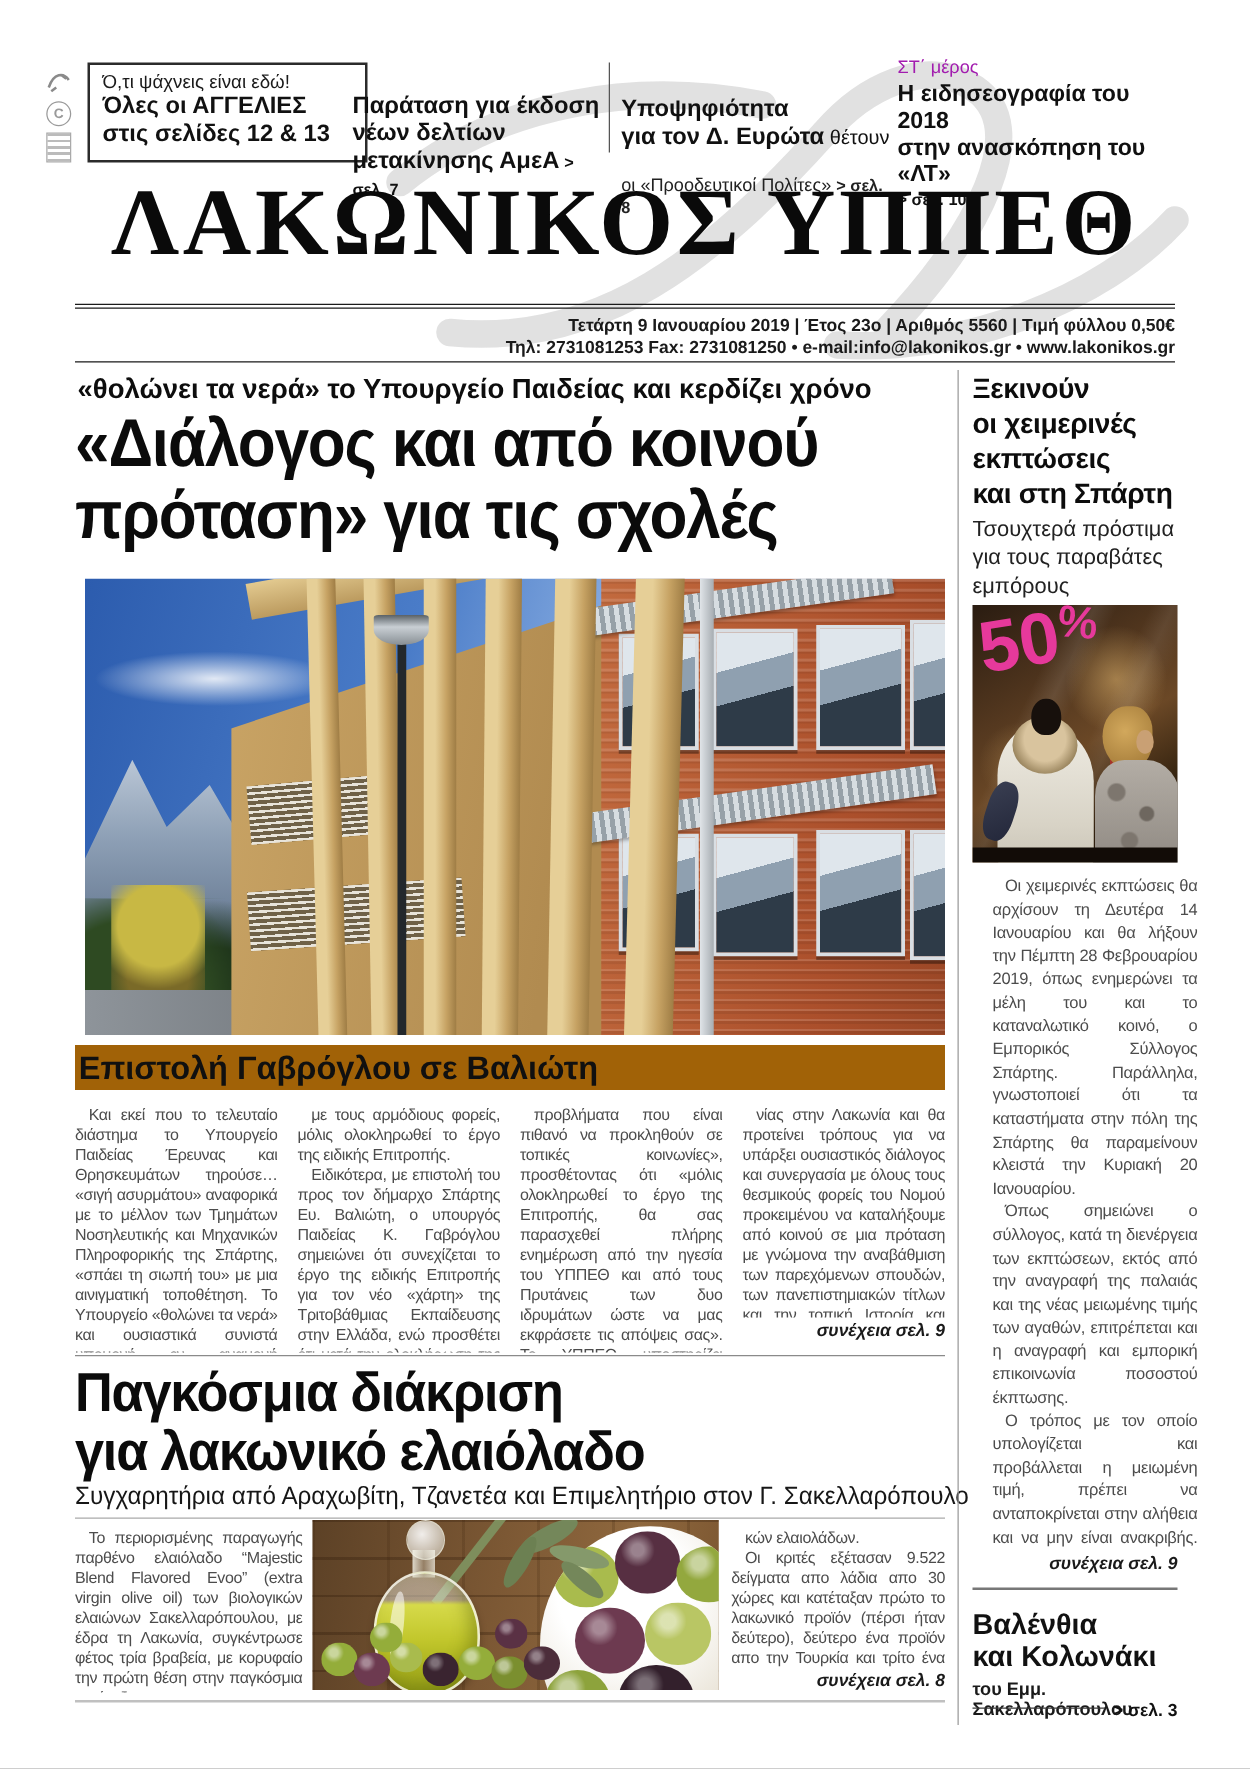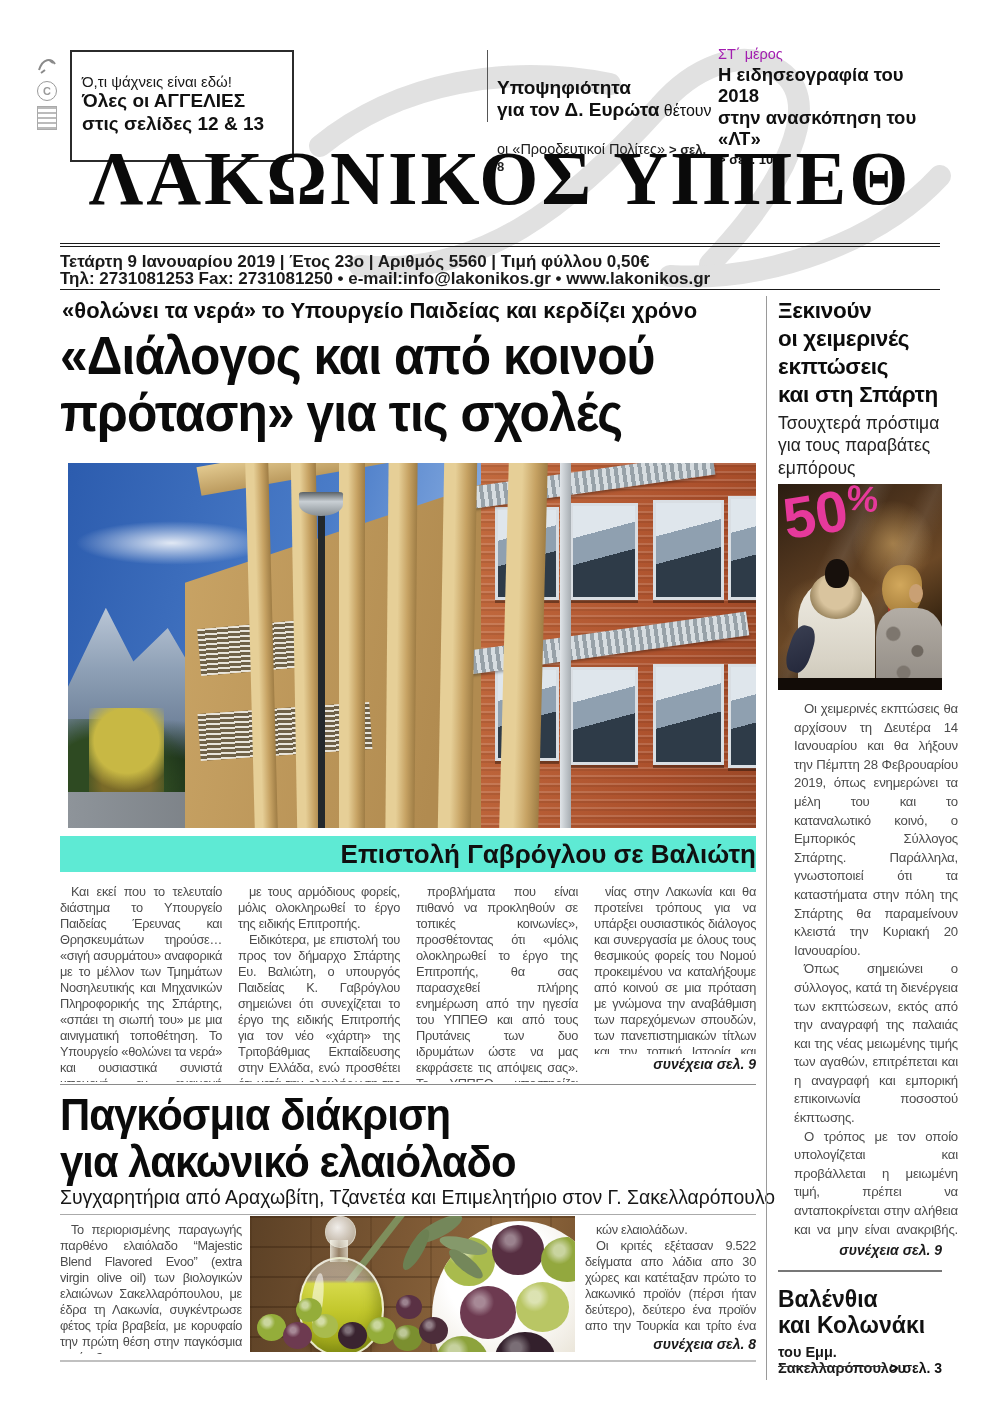--- a/index.html
+++ b/index.html
@@ -9,44 +9,44 @@
   .b{font-weight:700;}
   .pre{white-space:pre-line;}
   .just{text-align:justify;}
   .watermark{position:absolute;left:240px;top:26px;opacity:.85;}
   
   .brand-icons{left:34px;top:54px;width:26px;display:flex;flex-direction:column;gap:5px;align-items:center;color:#8a8a8a;}
   .bi-swirl{width:22px;height:22px;}
   .bi-circle{width:18px;height:18px;border:1.6px solid #9a9a9a;border-radius:50%;font-size:11px;line-height:18px;text-align:center;color:#9a9a9a;font-weight:700;}
   .bi-stamp{width:18px;height:22px;border:1.2px solid #aaa;background:
      repeating-linear-gradient(0deg,#bbb 0 2px,transparent 2px 5px);}
-  .cls-box{left:70px;top:50px;width:200px;height:66px;border:2px solid #2b2b2b;padding:21px 10px;box-sizing:content-box;}
+  .cls-box{left:70px;top:50px;width:200px;height:66px;border:2px solid #2b2b2b;padding:5px 10px;box-sizing:content-box;}
   .cls-l1{font-size:15px;color:#1a1a1a;}
   .cls-l2,.cls-l3{font-size:19px;font-weight:700;line-height:1.2;}
   .teaser{line-height:1.16;color:#101010;}
   .t2{left:282px;top:52px;width:198px;font-size:19px;}
   .t3{left:497px;top:55px;width:215px;font-size:19px;}
   .t3 .n{font-weight:400;font-size:16px;}
   .t3-l3{font-size:14.5px;margin-top:3px;color:#222;}
   .t4{left:718px;top:46px;width:224px;}
   .t4-k{font-size:14.5px;color:#a21caf;margin-bottom:1px;}
   .t4-t{font-size:18.5px;font-weight:700;line-height:1.16;}
   .ref{font-size:13px;font-weight:700;margin-left:4px;}
   .vdiv{left:487px;top:50px;width:1px;height:72px;background:#555;}
   
   .mast-title{left:40px;top:140px;width:920px;text-align:center;font-family:"Liberation Serif","DejaVu Serif",serif;
      font-weight:700;font-size:76px;line-height:1;letter-spacing:3px;color:#0a0a0a;}
   .mast-sub{left:60px;top:224px;width:880px;text-align:center;font-size:19px;letter-spacing:7px;color:#1c1c1c;}
   .hr{background:#1a1a1a;height:1px;}
-  .dl{left:60px;width:880px;text-align:left;font-size:17px;font-weight:700;color:#1a1a1a;}
+  .dl{left:60px;width:880px;text-align:right;font-size:14px;font-weight:700;color:#1a1a1a;}
   
   .kicker{left:62px;top:298px;width:700px;font-size:22px;font-weight:700;color:#0d0d0d;}
   .h1{left:60px;top:327px;width:760px;font-size:54px;line-height:1.06;font-weight:700;color:#0b0b0b;
       letter-spacing:-1px;transform:scaleX(.92);transform-origin:left top;}
-  .subhead-band{left:60px;top:836px;width:696px;height:36px;background:#5eead4;text-align:right;}
+  .subhead-band{left:60px;top:836px;width:696px;height:36px;background:#a16207;}
   .subhead-band div{font-size:26px;font-weight:700;line-height:37px;padding-left:3px;color:#101010;}
   .col{top:884px;width:162px;height:198px;overflow:hidden;font-size:12.8px;line-height:16px;
        letter-spacing:-.3px;color:#4c4c4c;}
   .col p{margin:0;text-indent:11px;}
   .cont{font-size:14px;font-weight:700;font-style:italic;color:#1a1a1a;text-align:right;}
   
   .h2{left:60px;top:1092px;width:740px;font-size:44px;line-height:1.06;font-weight:700;color:#0b0b0b;
       letter-spacing:-1px;transform:scaleX(.95);transform-origin:left top;}
   .sub2{left:60px;top:1186px;width:740px;font-size:20px;color:#161616;transform:scaleX(.97);transform-origin:left top;}
   .colb{top:1222px;overflow:hidden;font-size:12.8px;line-height:16px;letter-spacing:-.3px;color:#4c4c4c;}
@@ -158,20 +158,25 @@
     <div class="bi-circle">C</div>
     <div class="bi-stamp"></div>
   </div>
 
   <div class="abs cls-box">
     <div class="cls-l1">Ό,τι ψάχνεις είναι εδώ!</div>
     <div class="cls-l2">Όλες οι ΑΓΓΕΛΙΕΣ</div>
     <div class="cls-l3">στις σελίδες 12 &amp; 13</div>
   </div>
 
+  <div class="abs teaser t2 pre">
+    <span class="b">Παράταση για έκδοση
+νέων δελτίων
+μετακίνησης ΑμεΑ</span><span class="ref">&gt; σελ. 7</span>
+  </div>
 
   <div class="abs vdiv"></div>
 
   <div class="abs teaser t3 pre">
     <span class="b">Υποψηφιότητα
 για τον Δ. Ευρώτα</span><span class="n"> θέτουν</span>
     <div class="t3-l3">
       <span>οι «Προοδευτικοί Πολίτες»</span><span class="ref">&gt; σελ. 8</span>
     </div>
   </div>

